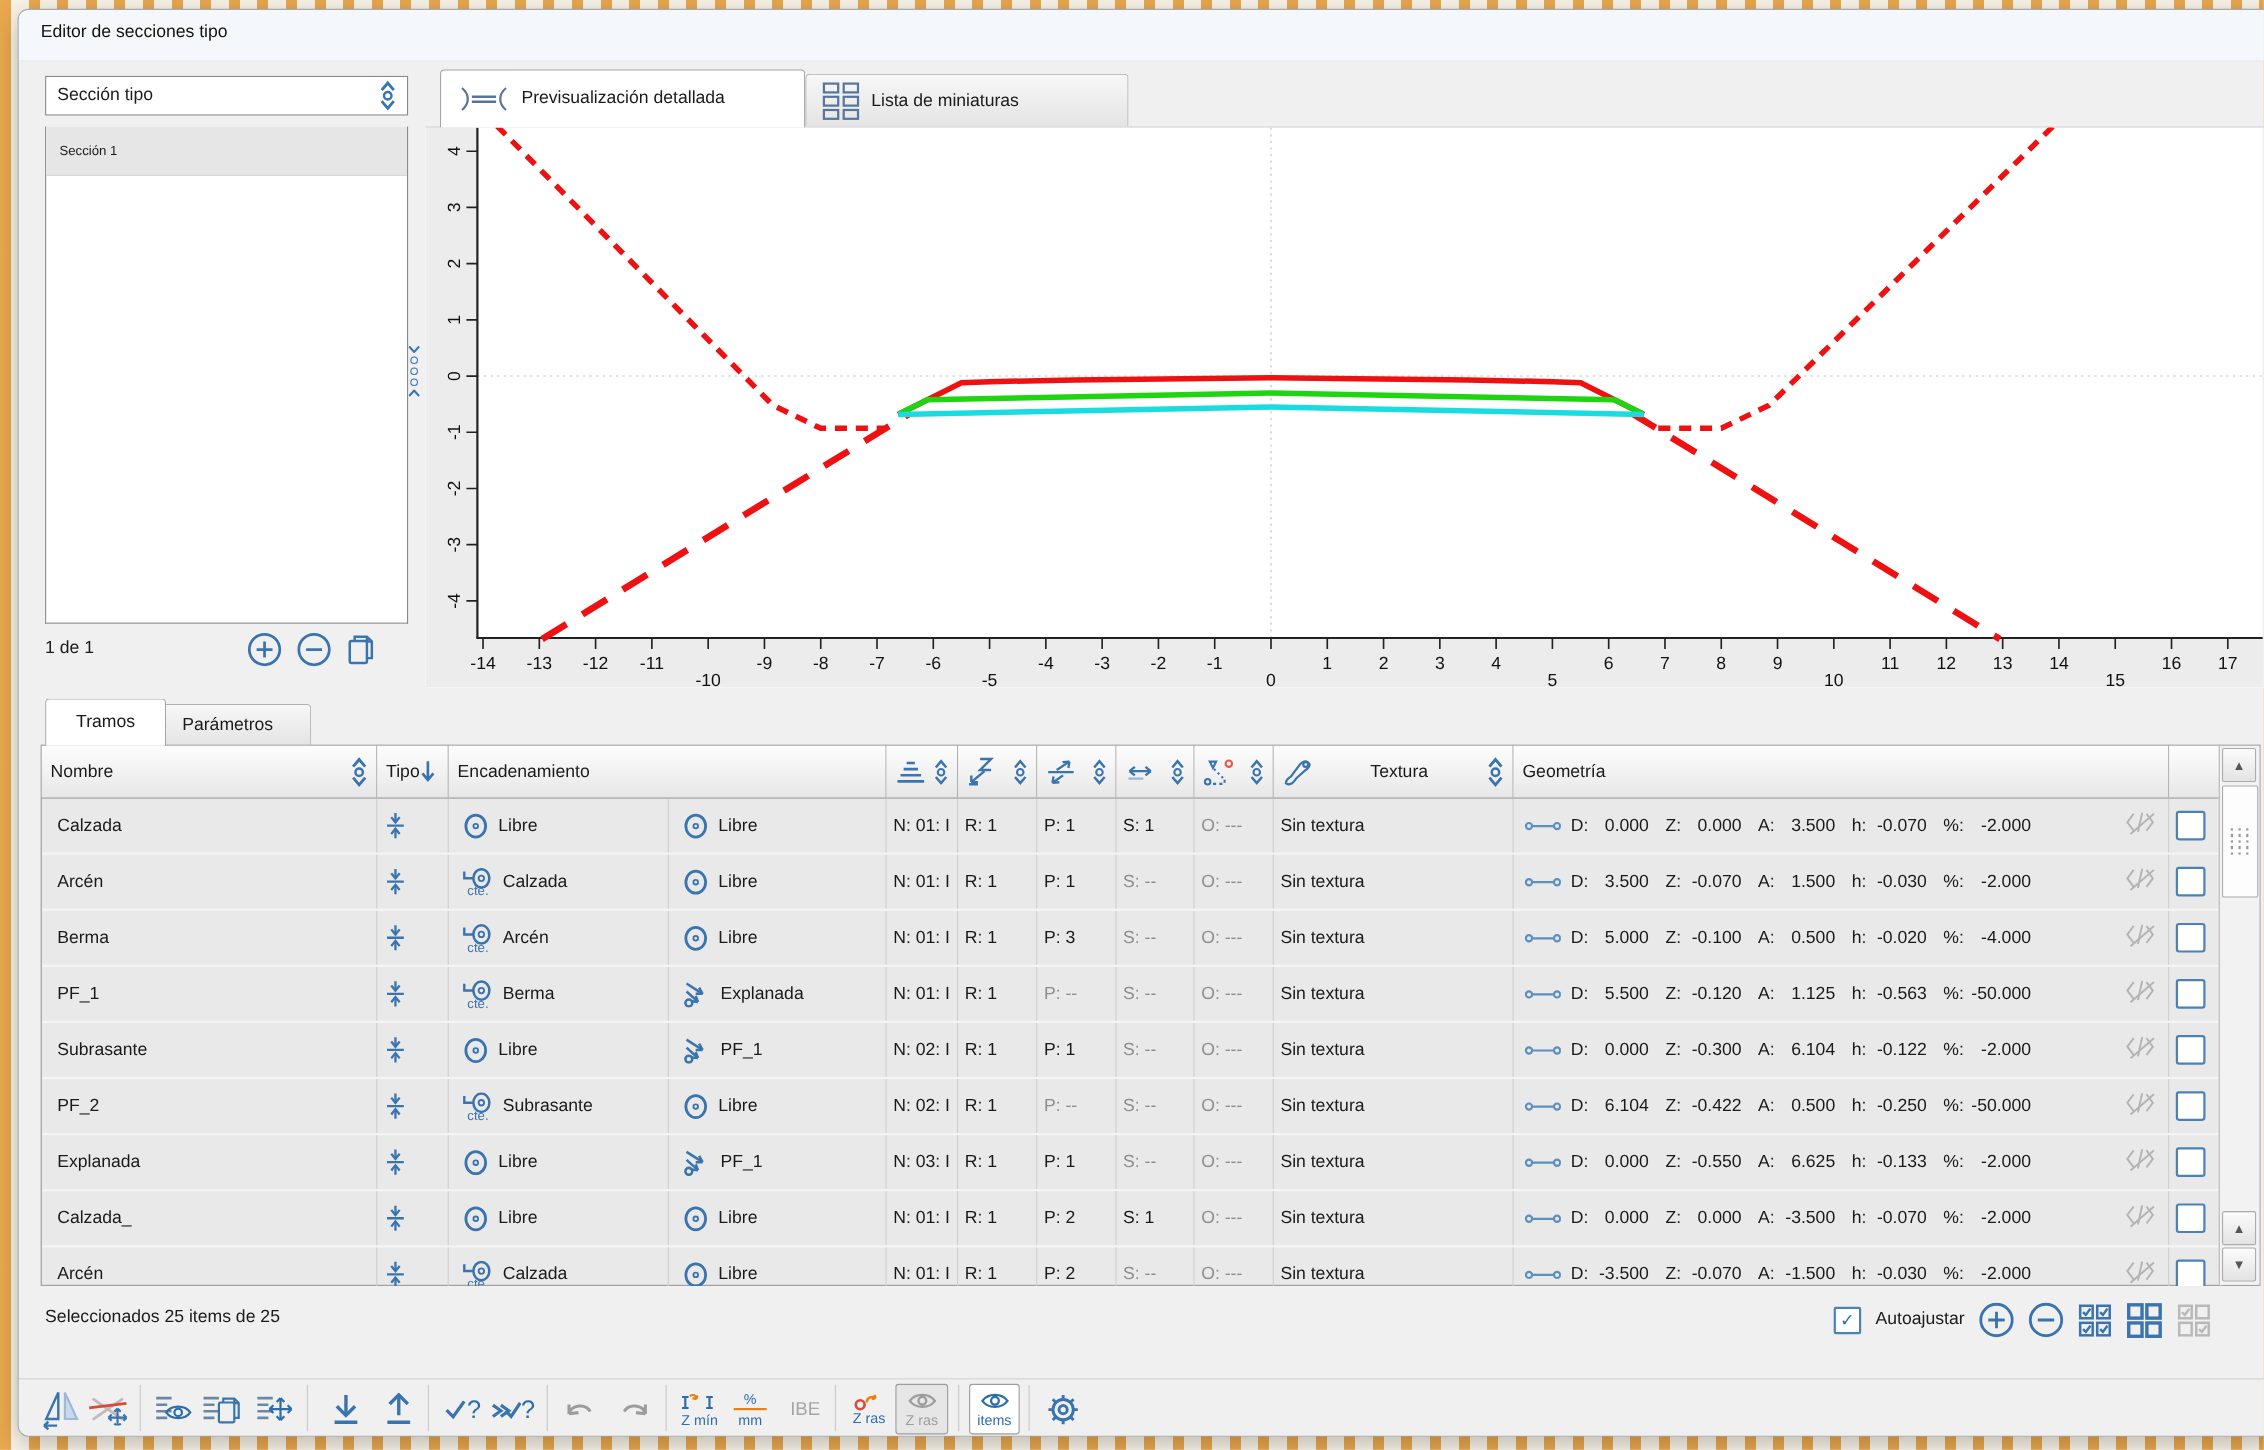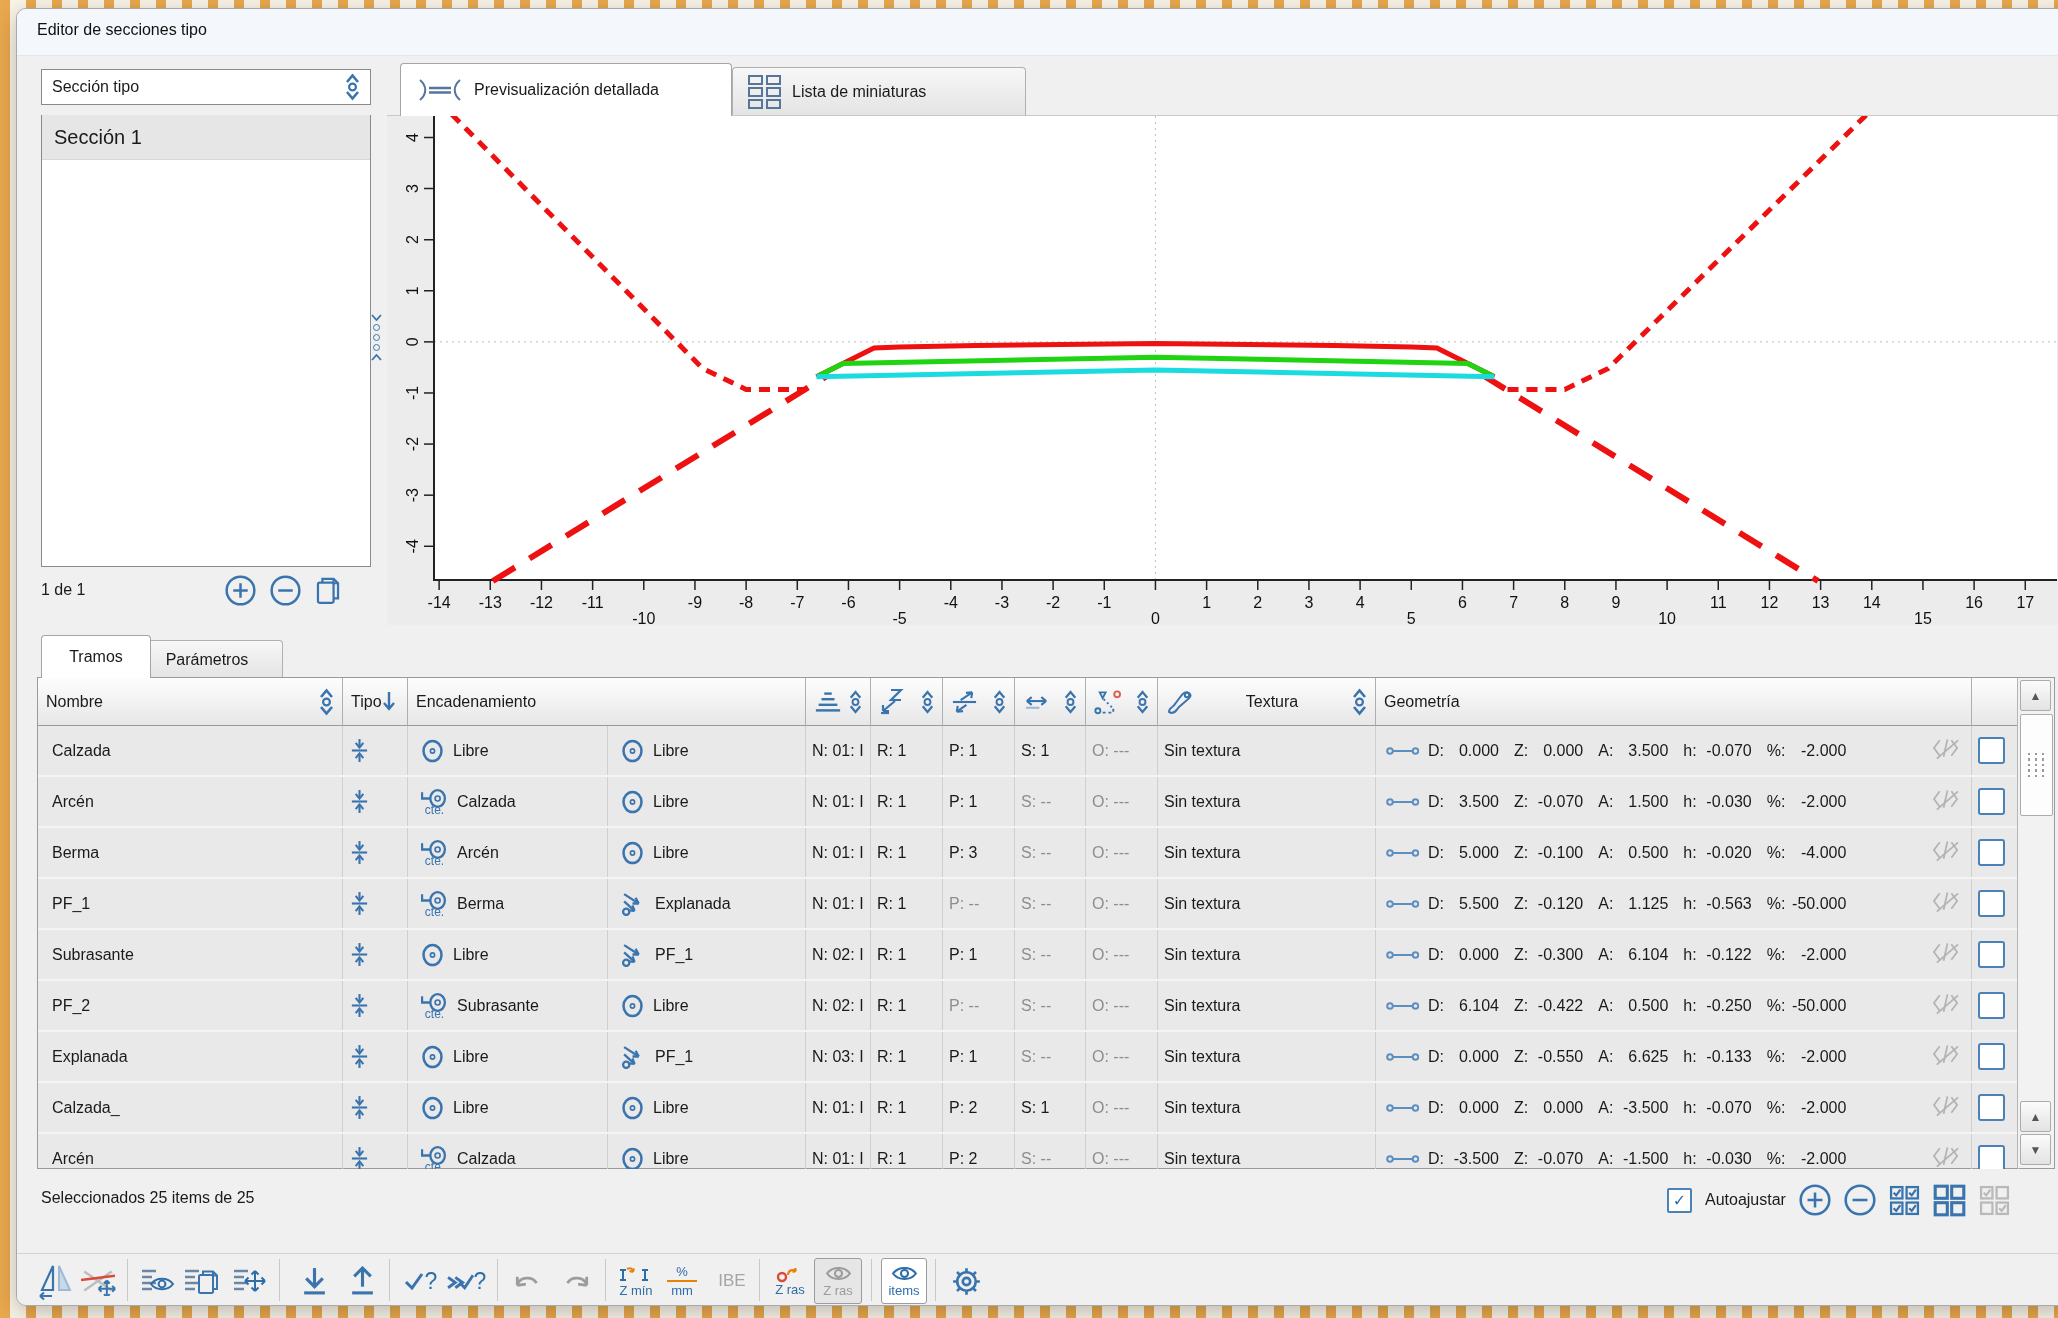--- a/index.html
+++ b/index.html
@@ -15,21 +15,21 @@
     background:#f0f0f0;border:1px solid #a9a9a9;border-radius:10px;
     box-shadow:0 6px 24px rgba(0,0,0,.25);overflow:hidden;margin-left:16px;
   }
   
   #titlebar{left:0;top:0;width:100%;height:46px;background:#f4f7fb;border-bottom:1px solid #e3e6ea;}
   #title{left:20px;top:12px;font-size:16px;color:#111;}
   
   #secsel{left:24px;top:60px;width:330px;height:36px;background:#fff;border:1px solid #8a8a8a;display:flex;align-items:center;padding:0 10px;box-sizing:border-box;}
   #secsel .lbl{font-size:16px;flex:1;}
   #seclist{left:24px;top:106px;width:330px;height:452px;background:#fff;border:1px solid #8a8a8a;border-top:none;box-sizing:border-box;}
-  .listitem{height:44px;display:flex;align-items:center;padding-left:12px;font-size:20px;background:#e6e6e6;border-bottom:1px solid #d8d8d8;}
+  .listitem{height:44px;display:flex;align-items:center;padding-left:12px;font-size:12px;background:#e6e6e6;border-bottom:1px solid #d8d8d8;}
   #counter{left:24px;top:572px;font-size:16px;}
   #listbtns{left:208px;top:566px;display:flex;gap:14px;align-items:center;}
   
   #splitter{left:351px;top:288px;width:16px;height:80px;display:flex;flex-direction:column;align-items:center;justify-content:center;gap:3px;color:#3a74ae;}
   #splitter .dot{width:5px;height:5px;border-radius:50%;border:1.5px solid #3a74ae;}
   #splitter svg{display:block;}
   
   .tab{box-sizing:border-box;display:flex;align-items:center;gap:10px;font-size:16px;padding:0 14px;}
   #tab-prev{left:383px;top:54px;width:332px;height:53px;background:#fff;border:1px solid #a5a5a5;border-bottom:none;border-radius:4px 4px 0 0;z-index:3;padding-left:15px;}
   #tab-thumbs{left:715px;top:58px;width:294px;height:48px;background:linear-gradient(#f7f7f7,#e4e4e4);border:1px solid #b0b0b0;border-bottom:none;border-radius:4px 4px 0 0;z-index:1;}

